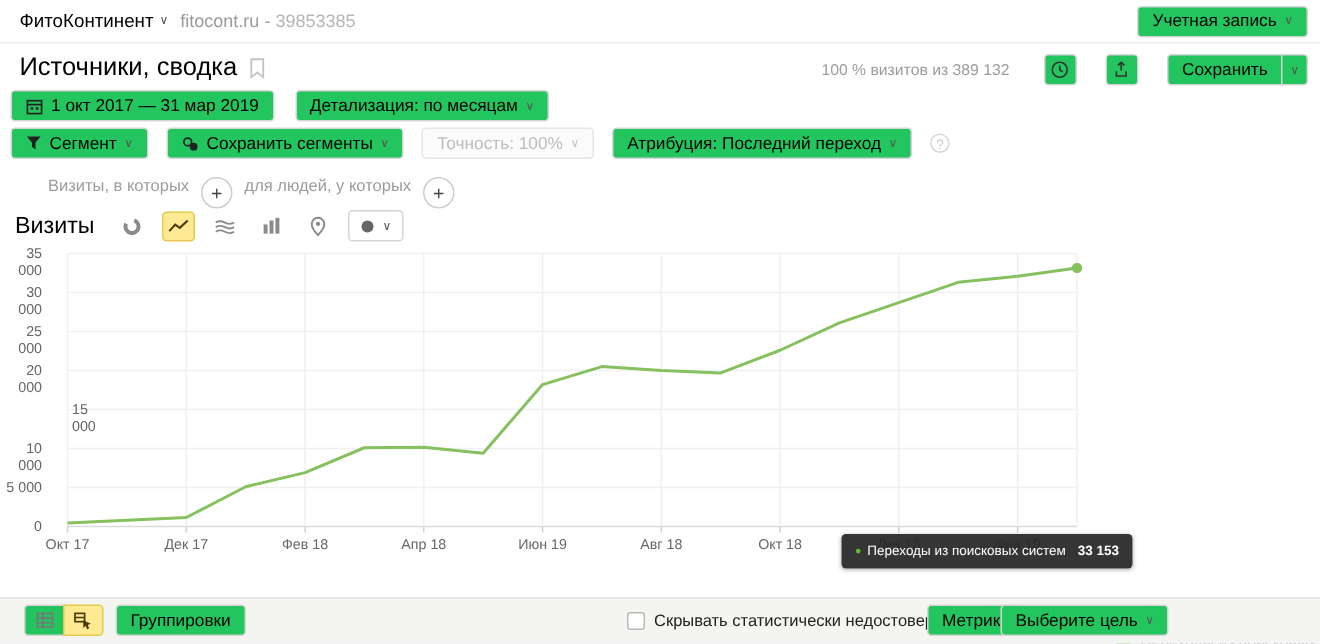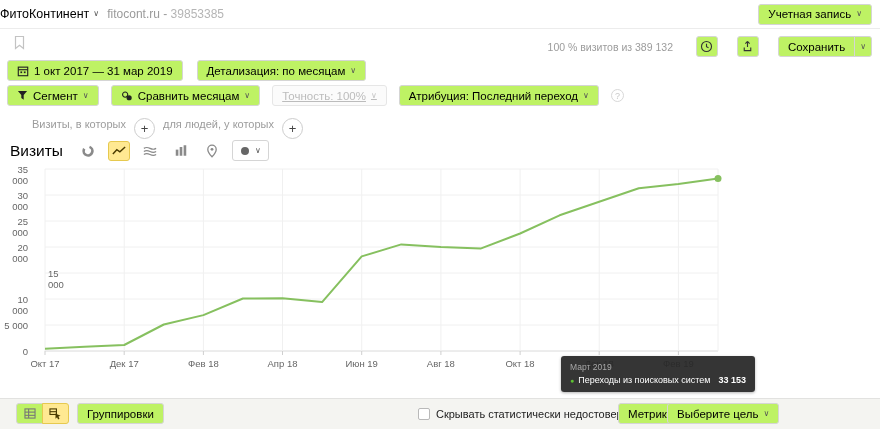--- a/index.html
+++ b/index.html
@@ -2,28 +2,28 @@
 <html><head>
 <meta charset="utf-8">
 <style>
   * { margin:0; padding:0; box-sizing:border-box; }
   html,body { background:#e8e8e8; }
   body { font-family:"Liberation Sans","DejaVu Sans",sans-serif; }
   .page { position:relative; width:880px; height:429px; background:#fff; overflow:hidden; color:#000; }
 
   
   .topbar { position:absolute; left:0; top:0; width:880px; height:29px; background:#fff; border-bottom:1px solid #ececec; display:flex; align-items:center; }
-  .counter-name { font-size:12.5px; color:#000; display:flex; align-items:center; gap:4px; cursor:pointer; }
+  .counter-name { margin-left:13px; font-size:12.5px; color:#000; display:flex; align-items:center; gap:4px; cursor:pointer; }
   .counter-meta { margin-left:8px; font-size:12px; color:#9a9a9a; }
   .counter-meta .cid { color:#b5b5b5; }
   .topbar-right { margin-left:auto; margin-right:8px; }
 
   
-  .btn { display:inline-flex; align-items:center; gap:5px; background:#bef264; border:1px solid #d5d5d5; border-radius:3px; padding:0 9px; height:21px; font-size:11.5px; color:#000; cursor:pointer; white-space:nowrap; }
-  .btn.disabled { color:#bcbcbc; background:#fbfbfb; border-color:#e6e6e6; cursor:default;text-decoration:underline; }
+  .btn { display:inline-flex; align-items:center; gap:5px; background:#22c55e; border:1px solid #d5d5d5; border-radius:3px; padding:0 9px; height:21px; font-size:11.5px; color:#000; cursor:pointer; white-space:nowrap; }
+  .btn.disabled { color:#bcbcbc; background:#fbfbfb; border-color:#e6e6e6; cursor:default; }
   .btn-group { display:inline-flex; }
   .btn-group .btn { border-radius:0; margin-left:-1px; }
   .btn-group .btn:first-child { border-radius:3px 0 0 3px; margin-left:0; }
   .btn-group .btn:last-child { border-radius:0 3px 3px 0; }
   .chev { font-size:8px; color:#555; line-height:1; }
   .btn.disabled .chev { color:#c4c4c4; }
   .split { display:inline-flex; }
   .split .btn:first-child { border-radius:3px 0 0 3px; }
   .split .btn:last-child { border-radius:0 3px 3px 0; margin-left:-1px; padding:0 5px; }
 
@@ -95,20 +95,21 @@
     </div>
     <div class="topbar-right">
       <button class="btn">
         <span>Учетная запись</span>
         <span class="chev">∨</span>
       </button>
     </div>
   </div>
 
   <div class="report-header">
+    <span class="report-title">Источники, сводка</span>
     <svg width="13" height="15" viewBox="0 0 13 15">
       <path d="M2.5 1.5 h8 v12 l-4-3.2 -4 3.2 Z" fill="none" stroke="#c3c3c3" stroke-width="1.2"></path>
     </svg>
   </div>
 
   <div class="header-right">
     <span class="visits-summary">100 % визитов из 389 132</span>
     <button class="btn icon-btn">
       <svg width="13" height="13" viewBox="0 0 14 14">
         <circle cx="7" cy="7" r="5.4" fill="none" stroke="#333" stroke-width="1.2"></circle>
@@ -153,21 +154,21 @@
         <path d="M1 1 h10 L7.3 5.5 V10.5 L4.7 8.8 V5.5 Z" fill="#222"></path>
       </svg>
       <span>Сегмент</span>
       <span class="chev">∨</span>
     </button>
     <button class="btn">
       <svg width="12" height="12" viewBox="0 0 13 13">
         <circle cx="4.5" cy="5" r="2.8" fill="none" stroke="#222" stroke-width="1.2"></circle>
         <circle cx="8.8" cy="8.4" r="2.8" fill="#222"></circle>
       </svg>
-      <span>Сравнить месяцам</span>
+      <span>Сохранить сегменты</span>
       <span class="chev">∨</span>
     </button>
     <button class="btn disabled">
       <span>Точность: 100%</span>
       <span class="chev">∨</span>
     </button>
     <button class="btn">
       <span>Атрибуция: Последний переход</span>
       <span class="chev">∨</span>
     </button>
@@ -252,21 +253,20 @@
         <line x1="599.2" x2="599.2" y1="4" y2="186" stroke="#f0f0f0"></line>
         <line x1="599.2" x2="599.2" y1="186" y2="190" stroke="#cfcfcf"></line>
         <line x1="678.4" x2="678.4" y1="4" y2="186" stroke="#f0f0f0"></line>
         <line x1="678.4" x2="678.4" y1="186" y2="190" stroke="#cfcfcf"></line>
         <line x1="718" x2="718" y1="4" y2="186" stroke="#f0f0f0"></line>
         <polyline fill="none" stroke="#86c05f" stroke-width="2" stroke-linejoin="round" points="45.0,183.7 84.6,181.8 124.2,180.0 163.8,159.5 203.4,150.1 242.9,133.5 282.5,133.2 322.1,137.1 361.7,91.4 401.3,79.4 440.9,82.0 480.5,83.6 520.1,68.5 559.6,50.3 599.2,36.8 638.8,23.2 678.4,19.1 718.0,13.6"></polyline>
         <circle cx="718.0" cy="13.6" r="3.5" fill="#86c05f"></circle>
       </svg>
 
     <div class="tooltip">
-      <div class="tt-date">Март 2019</div>
       <div class="tt-row">
         <span class="tt-bullet" style="color: rgb(94, 194, 50);">●</span>
         <span>Переходы из поисковых систем</span>
         <span class="tt-value">33 153</span>
       </div>
     </div>
 
     <div class="legend">
       <span class="legend-box" style="background: rgb(94, 194, 50);">
         

